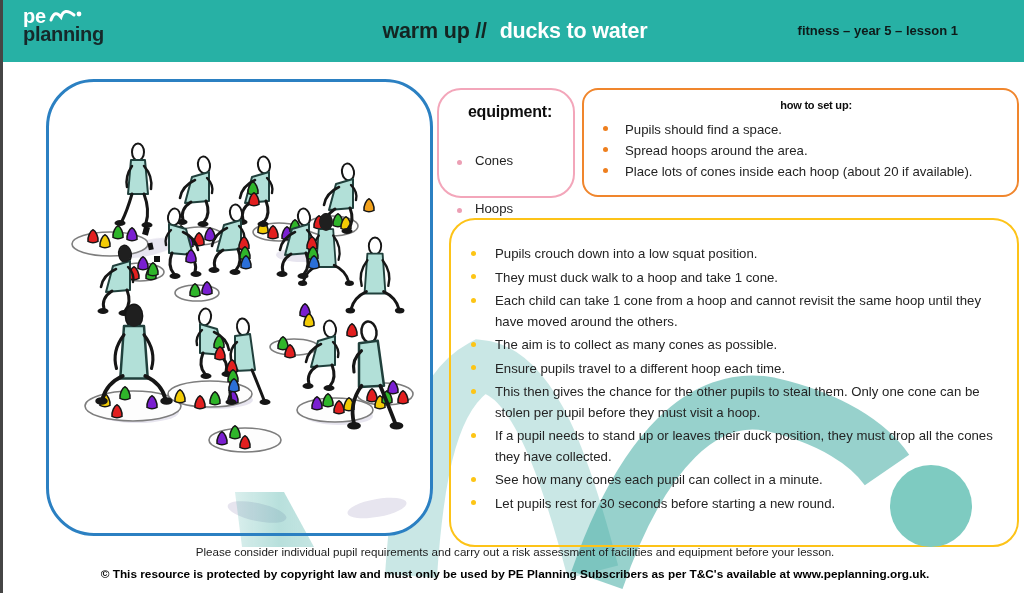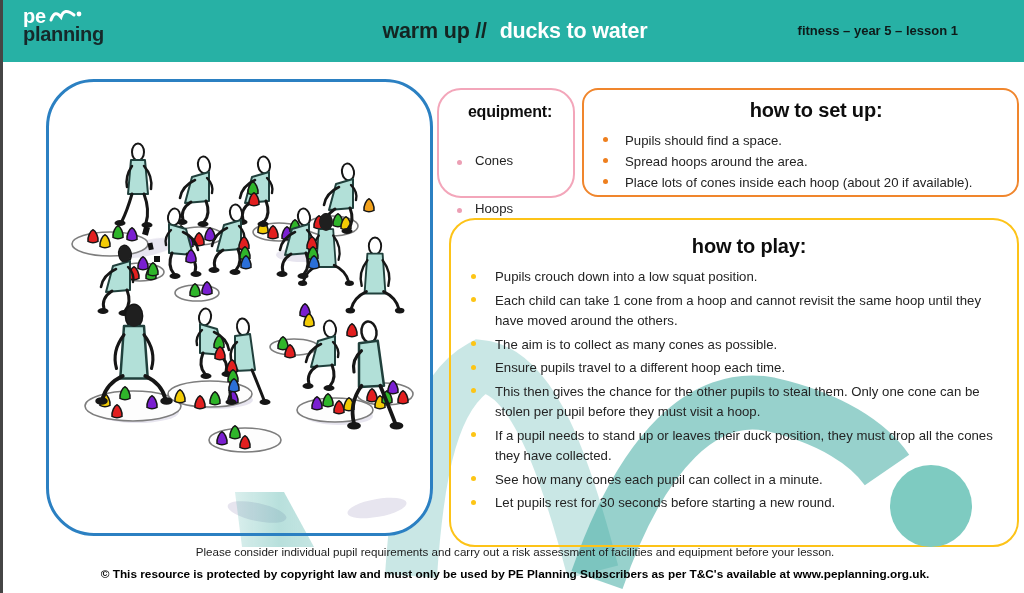--- a/index.html
+++ b/index.html
@@ -23,21 +23,21 @@
   
   .wm-arcs { position:absolute; left:0; top:0; width:1024px; height:593px; z-index:1; pointer-events:none; }
   .wm-dot { position:absolute; left:887px; top:465px; width:82px; height:82px; border-radius:50%; background:#7ecbc1; z-index:6; }
   .wedge { position:absolute; left:224px; top:490px; z-index:4; }
   
   .img-box-bg { position:absolute; left:43px; top:79px; width:387px; height:457px; background:#ffffff; border-radius:48px; z-index:2; }
   .illustration { position:absolute; left:44px; top:80px; width:385px; height:453px; z-index:3; }
   .img-box-frame { position:absolute; left:43px; top:79px; width:387px; height:457px; border:3px solid #2b80c2; border-radius:48px; box-sizing:border-box; z-index:5; pointer-events:none; }
   
   .box { position:absolute; box-sizing:border-box; background:transparent; z-index:5; }
-  .box h2 { margin:0; text-align:center; font-size:20px; color:#0d0d0d; letter-spacing:-0.2px; }
+  .box h2 { margin:0; text-align:center; font-size:11px; color:#0d0d0d; letter-spacing:-0.2px; }
   .box ul { list-style:none; margin:0; padding:0; }
   .box li { position:relative; font-size:13.2px; color:#242424; }
   .box li::before { content:""; position:absolute; left:0; top:0.5em; width:5px; height:5px; border-radius:50%; }
   .equipment { left:434px; top:88px; width:138px; height:110px; border:2.5px solid #f3a6ba; border-radius:24px; padding:13px 10px 0 18px; }
   .equipment h2 { font-size:16px; }
   .equipment ul { margin-top:17px; }
   .equipment li { padding-left:18px; line-height:16px; margin-bottom:13px;margin-top:32px; }
   .equipment li::before { background:#ec9fb4; }
   .setup { left:579px; top:88px; width:437px; height:109px; border:2.5px solid #f0862d; border-radius:16px; padding:9px 10px 0 41px; }
   .setup ul { margin-top:8px; }
@@ -299,23 +299,23 @@
   <div class="box setup">
     <h2>how to set up:</h2>
     <ul>
       <li>Pupils should find a space.</li>
       <li>Spread hoops around the area.</li>
       <li>Place lots of cones inside each hoop (about 20 if available).</li>
     </ul>
   </div>
 
   <div class="box play">
-    <h2>how to play:</h2>
     <ul>
       <li>Pupils crouch down into a low squat position.</li>
+      <li>They must duck walk to a hoop and take 1 cone.</li>
       <li>Each child can take 1 cone from a hoop and cannot revisit the same hoop until they have moved around the others.</li>
       <li>The aim is to collect as many cones as possible.</li>
       <li>Ensure pupils travel to a different hoop each time.</li>
       <li>This then gives the chance for the other pupils to steal them.  Only one cone can be stolen per pupil before they must visit a hoop.</li>
       <li>If a pupil needs to stand up or leaves their duck position, they must drop all the cones they have collected.</li>
       <li>See how many cones each pupil can collect in a minute.</li>
       <li>Let pupils rest for 30 seconds before starting a new round.</li>
     </ul>
   </div>
 

